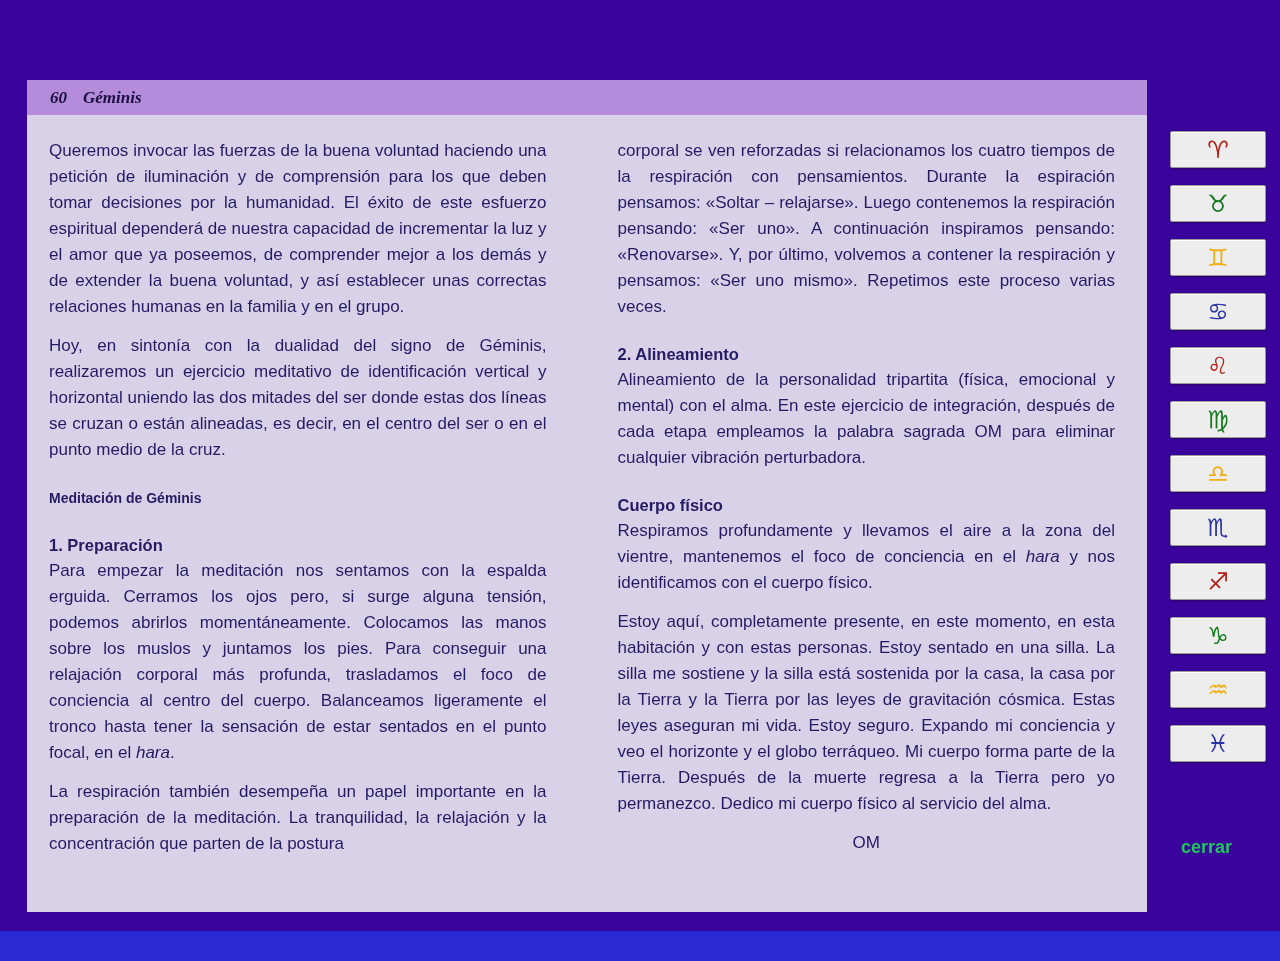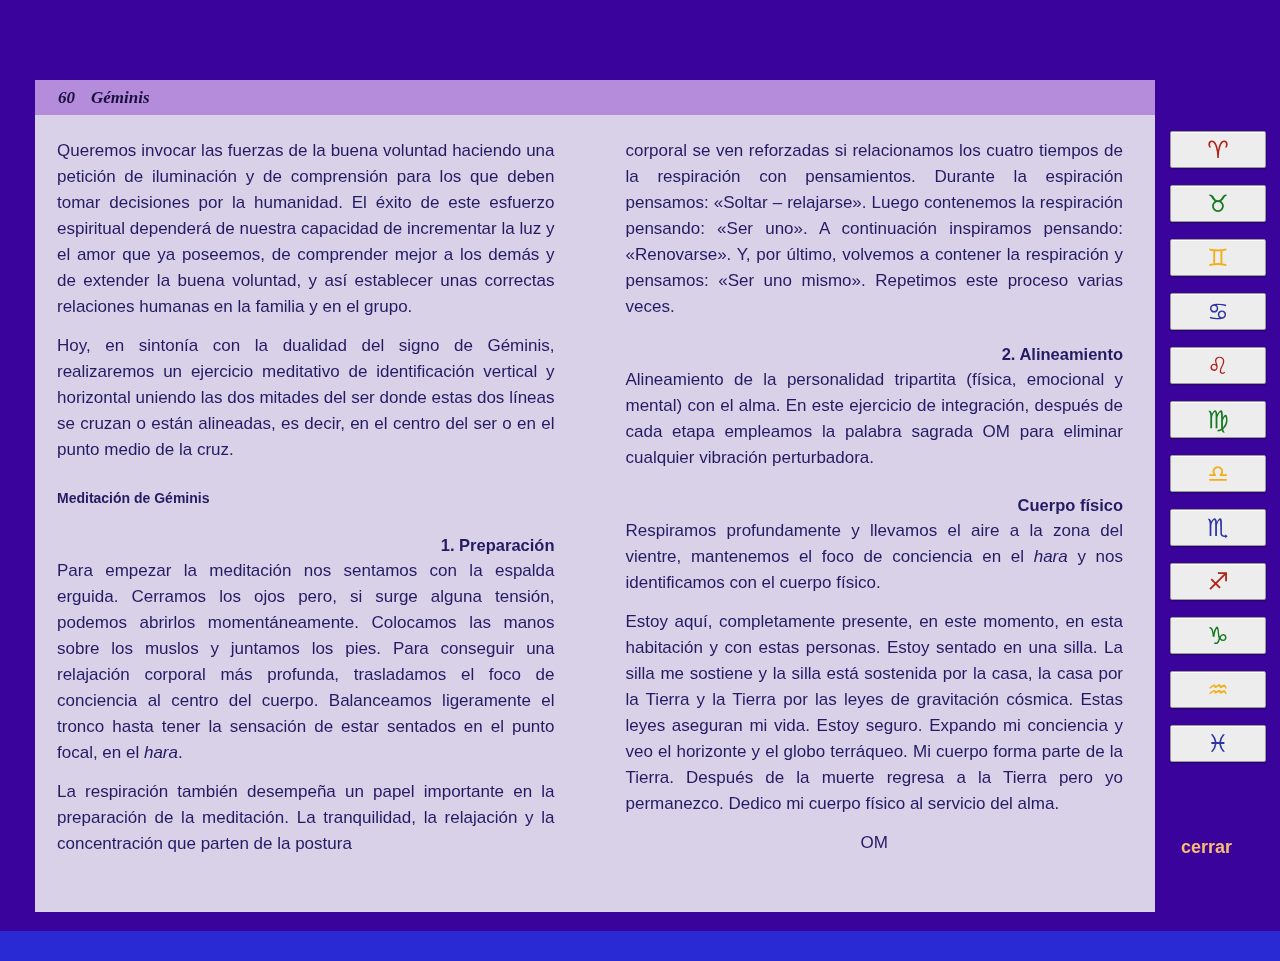--- a/index.html
+++ b/index.html
@@ -8,21 +8,21 @@
     position:relative;
     background:#3a049c;
     font-family:"Liberation Sans", sans-serif;
     overflow:hidden;
   }
   .bottom-strip {
     position:absolute; left:0; bottom:0; width:1280px; height:30px;
     background:#2a2ad4;
   }
   .page {
-    position:absolute; left:35px; top:80px; width:1120px;
+    position:absolute; left:27px; top:80px; width:1120px;
   }
   .page-header {
     height:35px; background:#b58bdb;
     display:flex; align-items:center; padding-left:23px;
     font-family:"Liberation Serif", serif; font-style:italic;
     font-size:17px; font-weight:600; color:#18103f;
   }
   .page-num { margin-right:16px; }
   .page-body {
     background:#d8d1e8;
@@ -36,21 +36,21 @@
     font-size:17px; line-height:26px;
     text-align:justify;
   }
   .col p { margin-bottom:13px; }
   .section-heading {
     font-size:14px; font-weight:bold; color:#241b63;
     margin:22px 0 14px; text-align:left;
   }
   .sub-heading {
     font-size:16.5px; font-weight:bold; color:#241b63;
-    margin:21px 0 0; text-align:right;
+    margin:21px 0 0; text-align:left;
   }
   .om { text-align:center; margin-bottom:0 !important; }
   .sidebar {
     position:absolute; left:1170px; top:131px; width:96px;
     display:flex; flex-direction:column; gap:17px;
   }
   .sign-btn {
     height:37px; width:96px;
     background:#ededed;
     border:1px solid #9a9a9a;
@@ -58,21 +58,21 @@
     display:flex; align-items:center; justify-content:center;
     cursor:pointer;
     box-shadow: inset 0 1px 0 #ffffff, 0 1px 2px rgba(0,0,0,0.35);
   }
   .glyph {
     font-family:"DejaVu Sans", sans-serif;
     font-size:24px; font-weight:bold; line-height:1;
   }
   .cerrar {
     position:absolute; left:1181px; top:837px;
-    color:#fdba74; font-weight:bold; font-size:18px;
+    color:#22c55e; font-weight:bold; font-size:18px;
     text-decoration:none; cursor:pointer;
     font-family:"Liberation Sans", sans-serif;
   }
 </style>
 </head>
 <body>
 
 <div class="page">
   <div class="page-header">
     <span class="page-num">60</span>

